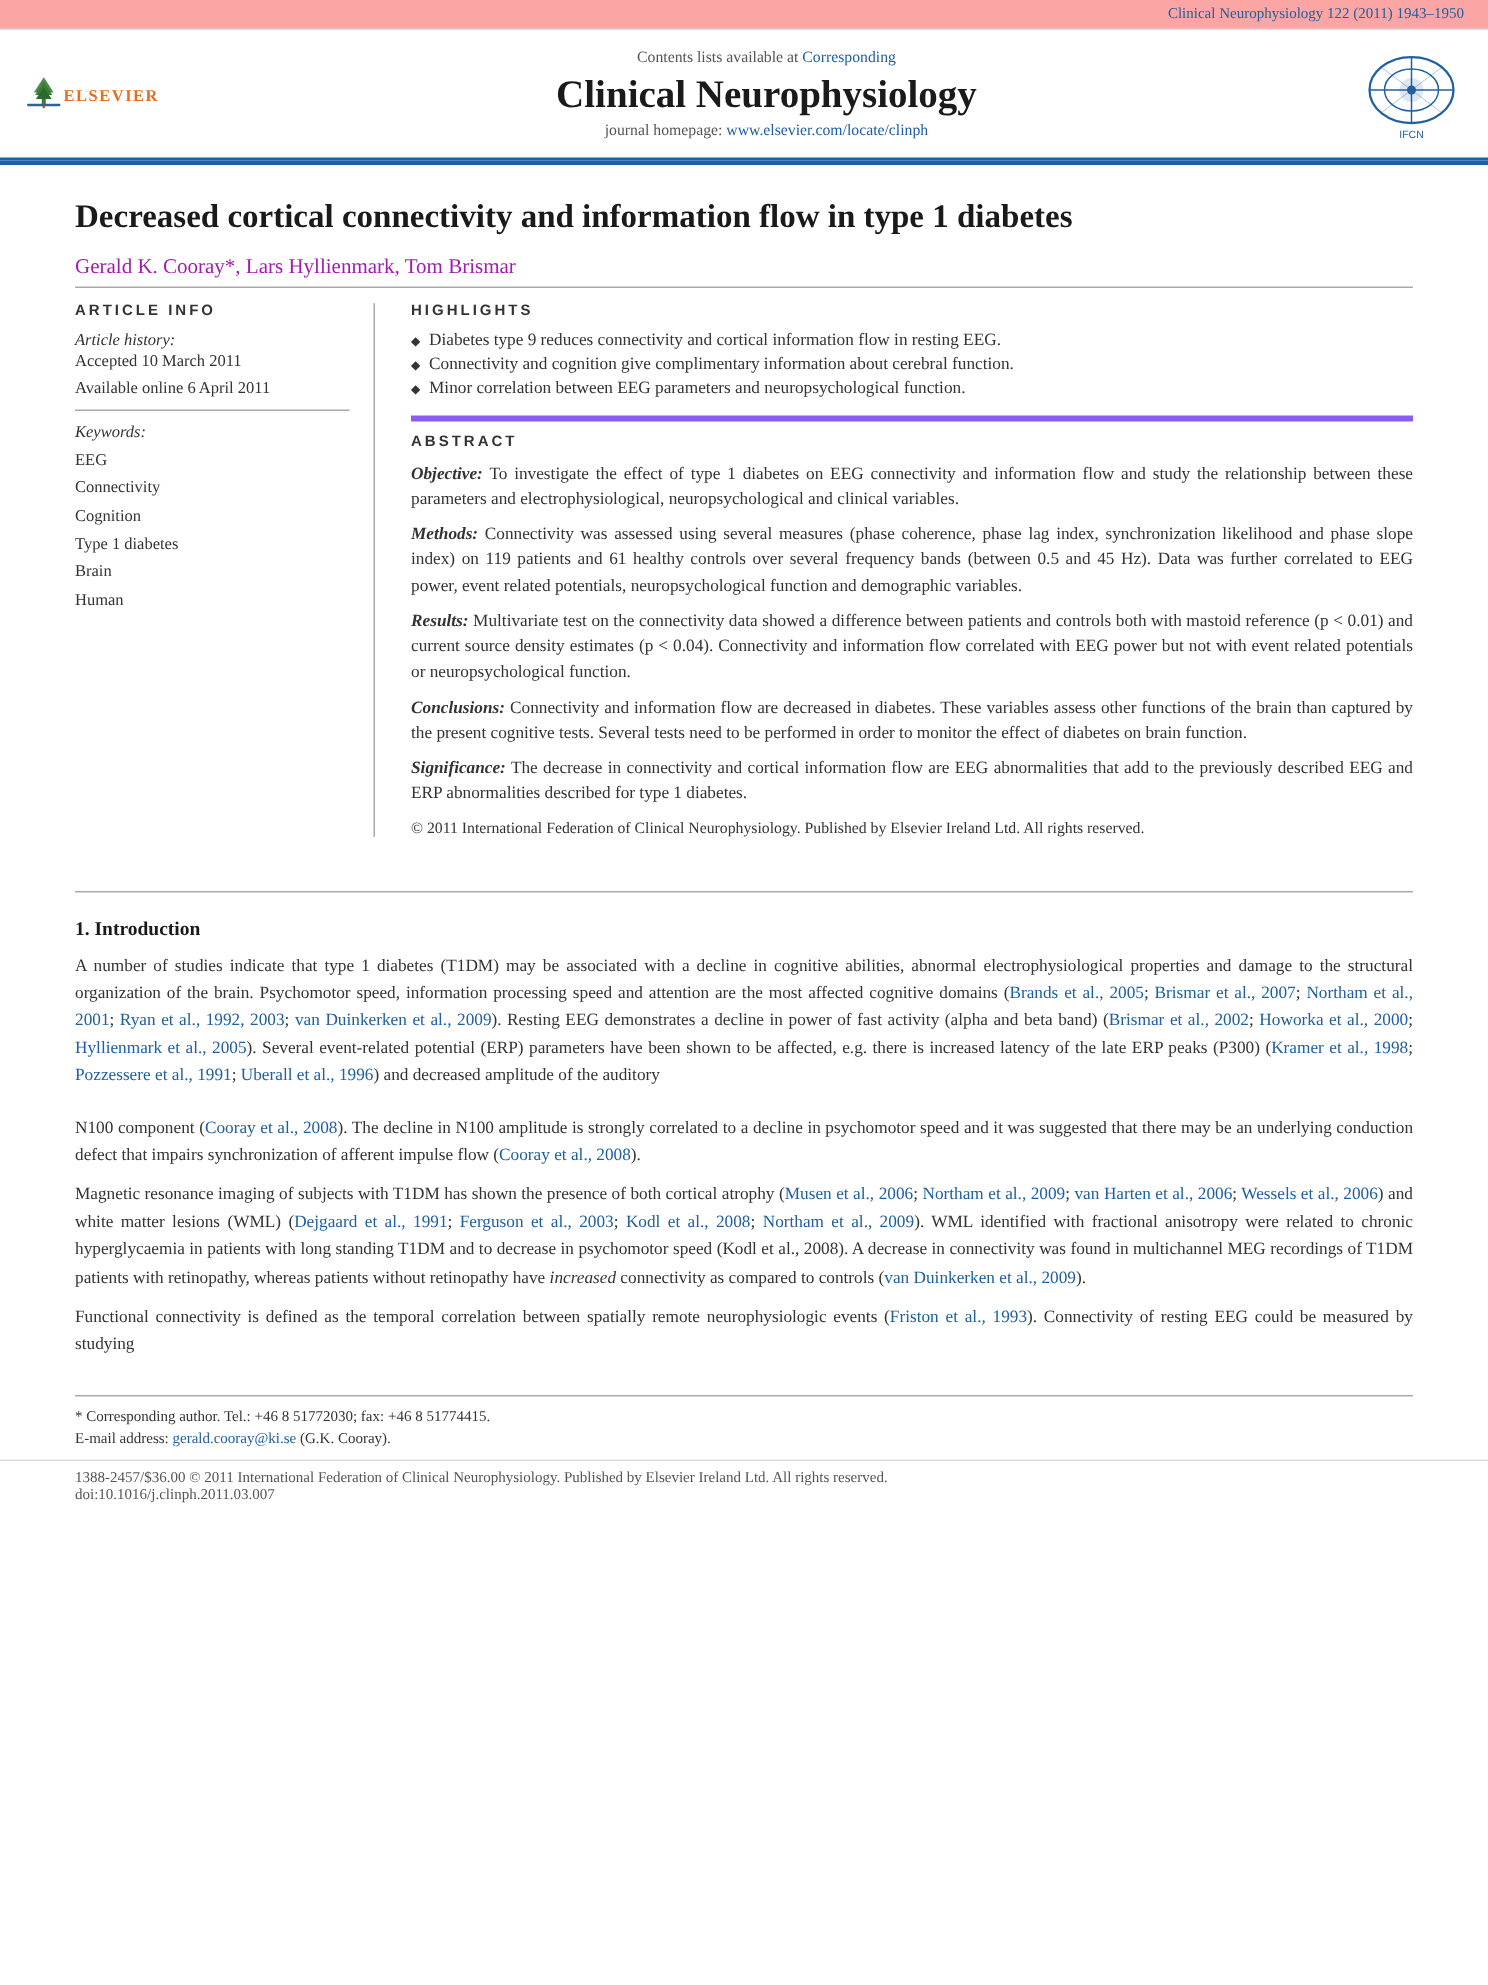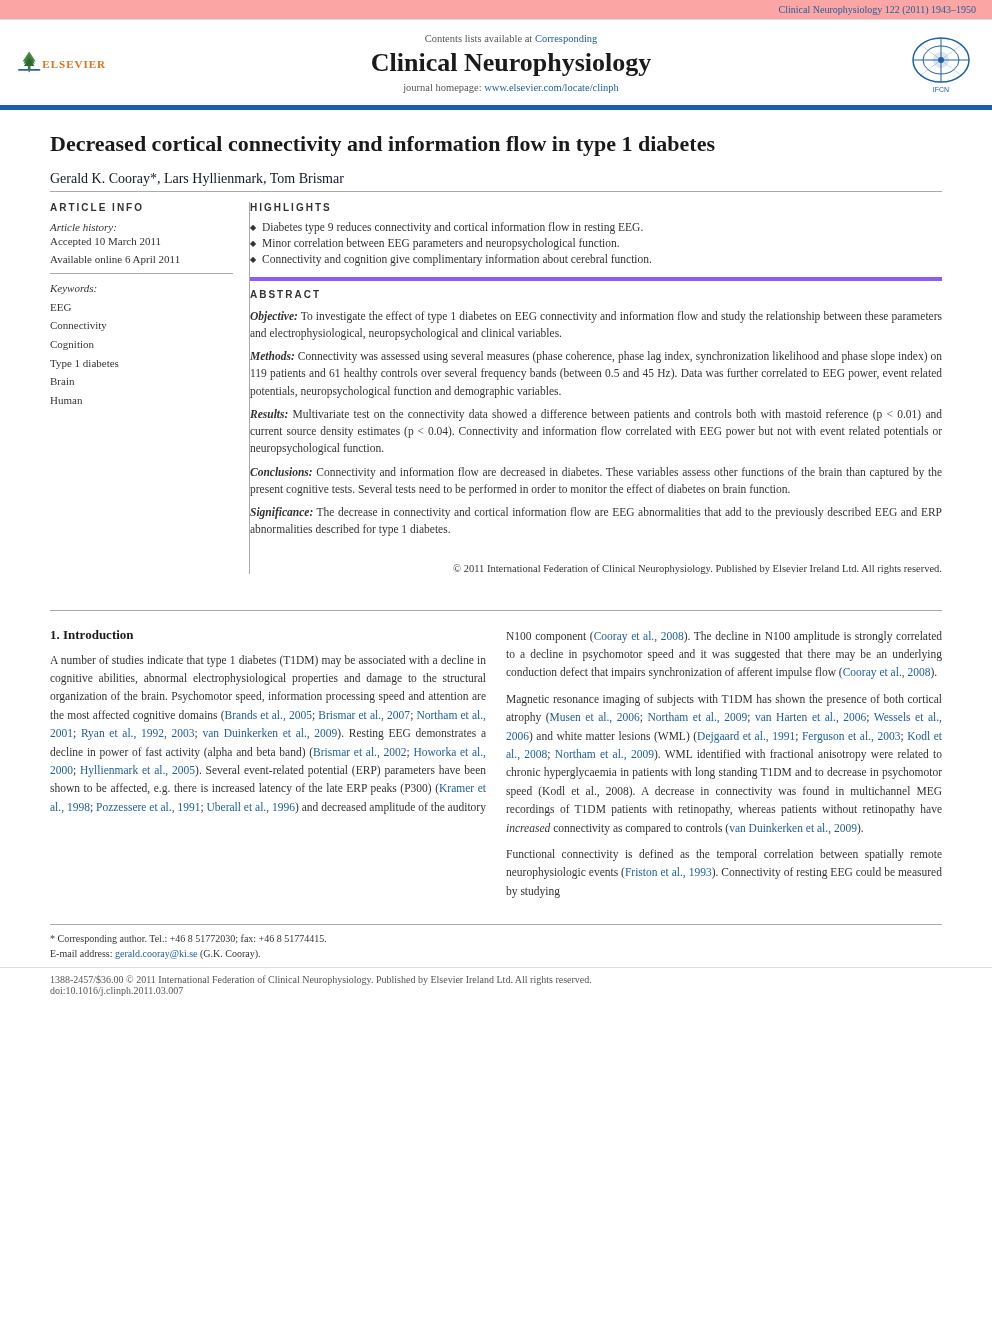--- a/index.html
+++ b/index.html
@@ -106,33 +106,34 @@
       font-size: 22px;
       font-weight: bold;
       color: #1a1a1a;
       margin-bottom: 12px;
       line-height: 1.3;
     }
 
     
     .authors {
       font-size: 14px;
-      color: #0f172a;
+      color: #a21caf;
       margin-bottom: 4px;
     }
     .affiliation {
       font-size: 11px;
       font-style: italic;
       color: #333;
       margin-bottom: 16px;
     }
 
     
     .two-col-section {
       display: flex;
+      gap: 24px;
       border-top: 1px solid #aaa;
       padding-top: 10px;
       margin-bottom: 16px;
     }
     .left-col {
       width: 200px;
       flex-shrink: 0;
       border-right: 1px solid #aaa;
       padding-right: 16px;
     }
@@ -209,35 +210,35 @@
       text-align: justify;
     }
     .abstract-para .label {
       font-style: italic;
       font-weight: bold;
     }
 
     .copyright-line {
       font-size: 10.5px;
       color: #333;
-      text-align: right;
-      margin-top: 24px;
+      margin-top: 8px;
     }
 
     
     .bottom-divider {
       height: 1px;
       background: #aaa;
       margin: 0 50px;
     }
 
     .body-content {
       display: flex;
-      gap: 20px;
+      gap: 8px;
       padding: 16px 50px;
+      flex-direction: column;
     }
 
     .body-left {
       flex: 1;
     }
     .body-right {
       flex: 1;
     }
 
     .section-title {
@@ -373,24 +374,24 @@
     </div>
 
     <div class="right-col">
 
       <div class="highlights-section">
         <div class="section-heading">HIGHLIGHTS</div>
         <div class="highlight-item">
           <span>Diabetes type 9 reduces connectivity and cortical information flow in resting EEG.</span>
         </div>
         <div class="highlight-item">
+          <span>Connectivity and cognition give complimentary information about cerebral function.</span>
+        </div>
+        <div class="highlight-item">
           <span>Minor correlation between EEG parameters and neuropsychological function.</span>
-        </div>
-        <div class="highlight-item">
-          <span>Connectivity and cognition give complimentary information about cerebral function.</span>
         </div>
       </div>
 
       <div class="abstract-section">
         <div class="section-heading">ABSTRACT</div>
 
         <div class="abstract-para">
           <span class="label">Objective:</span>
           <span> To investigate the effect of type 1 diabetes on EEG connectivity and information flow and study the relationship between these parameters and electrophysiological, neuropsychological and clinical variables.</span>
         </div>

